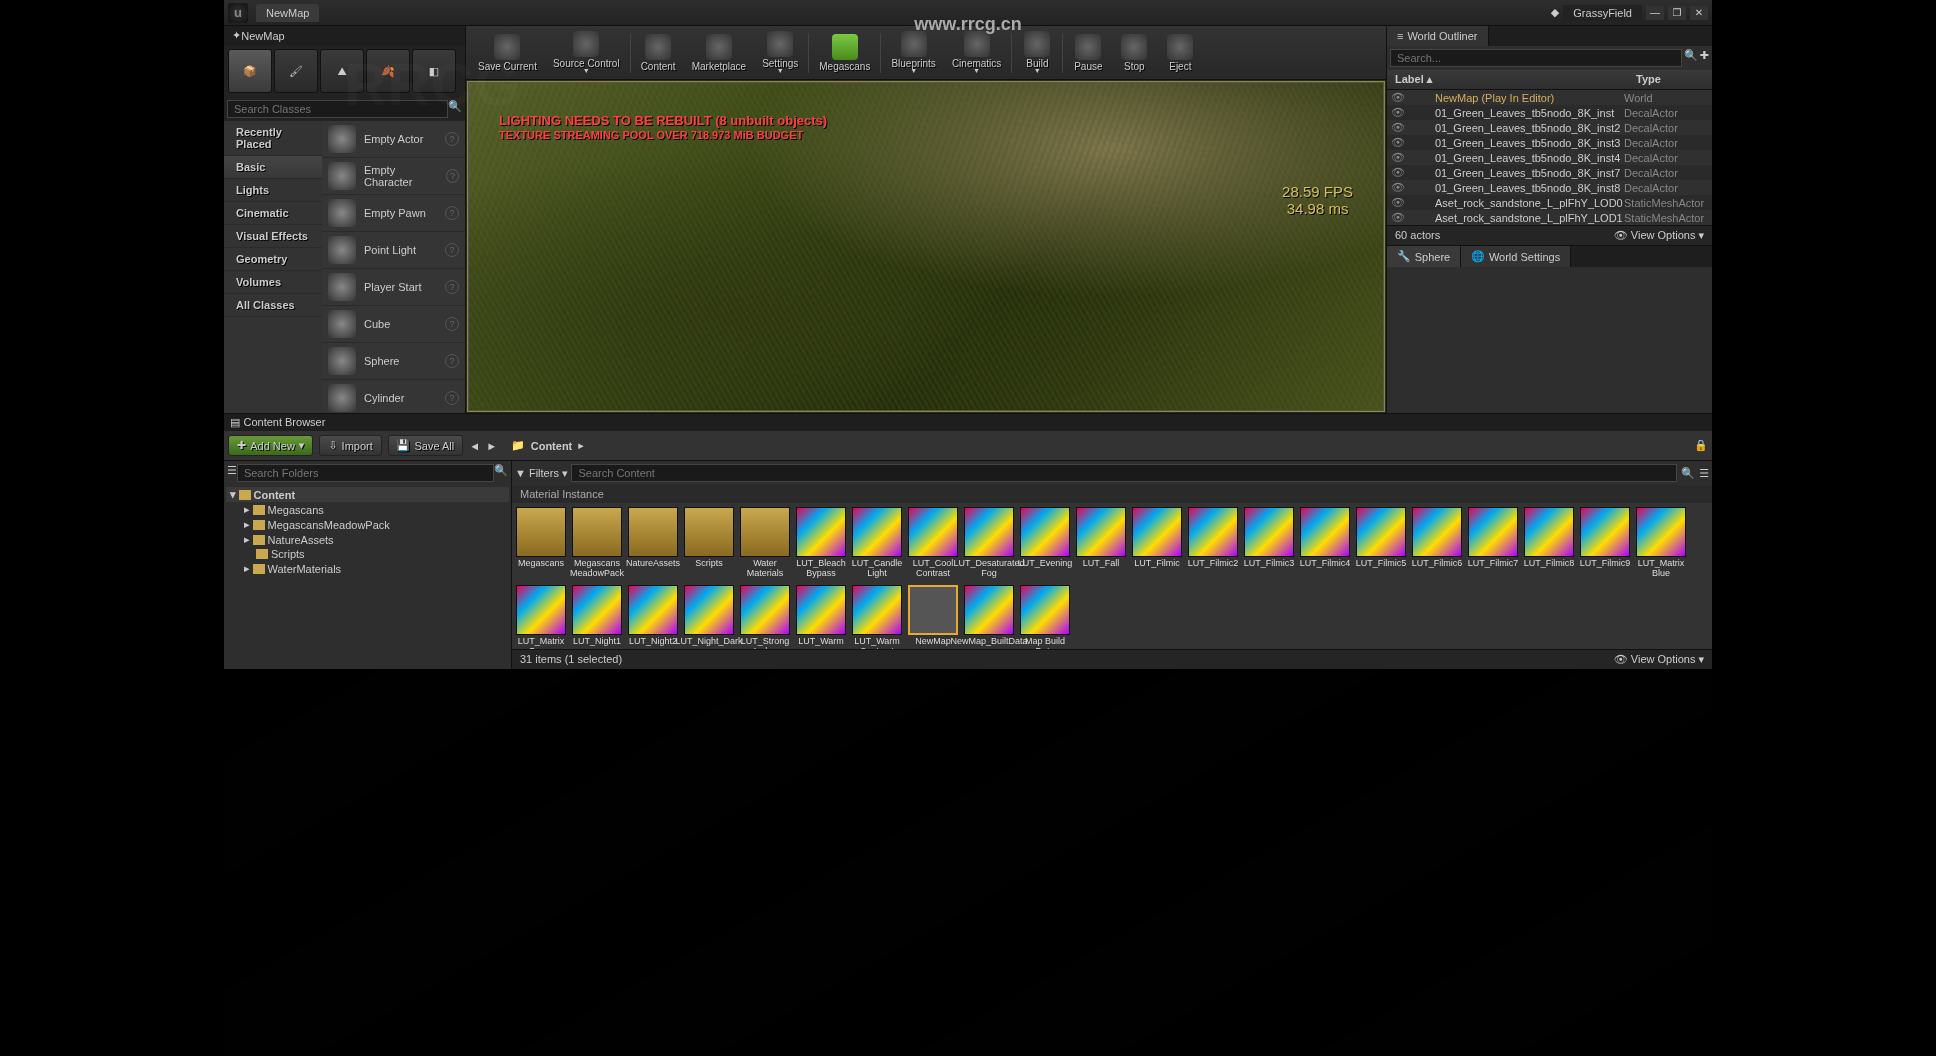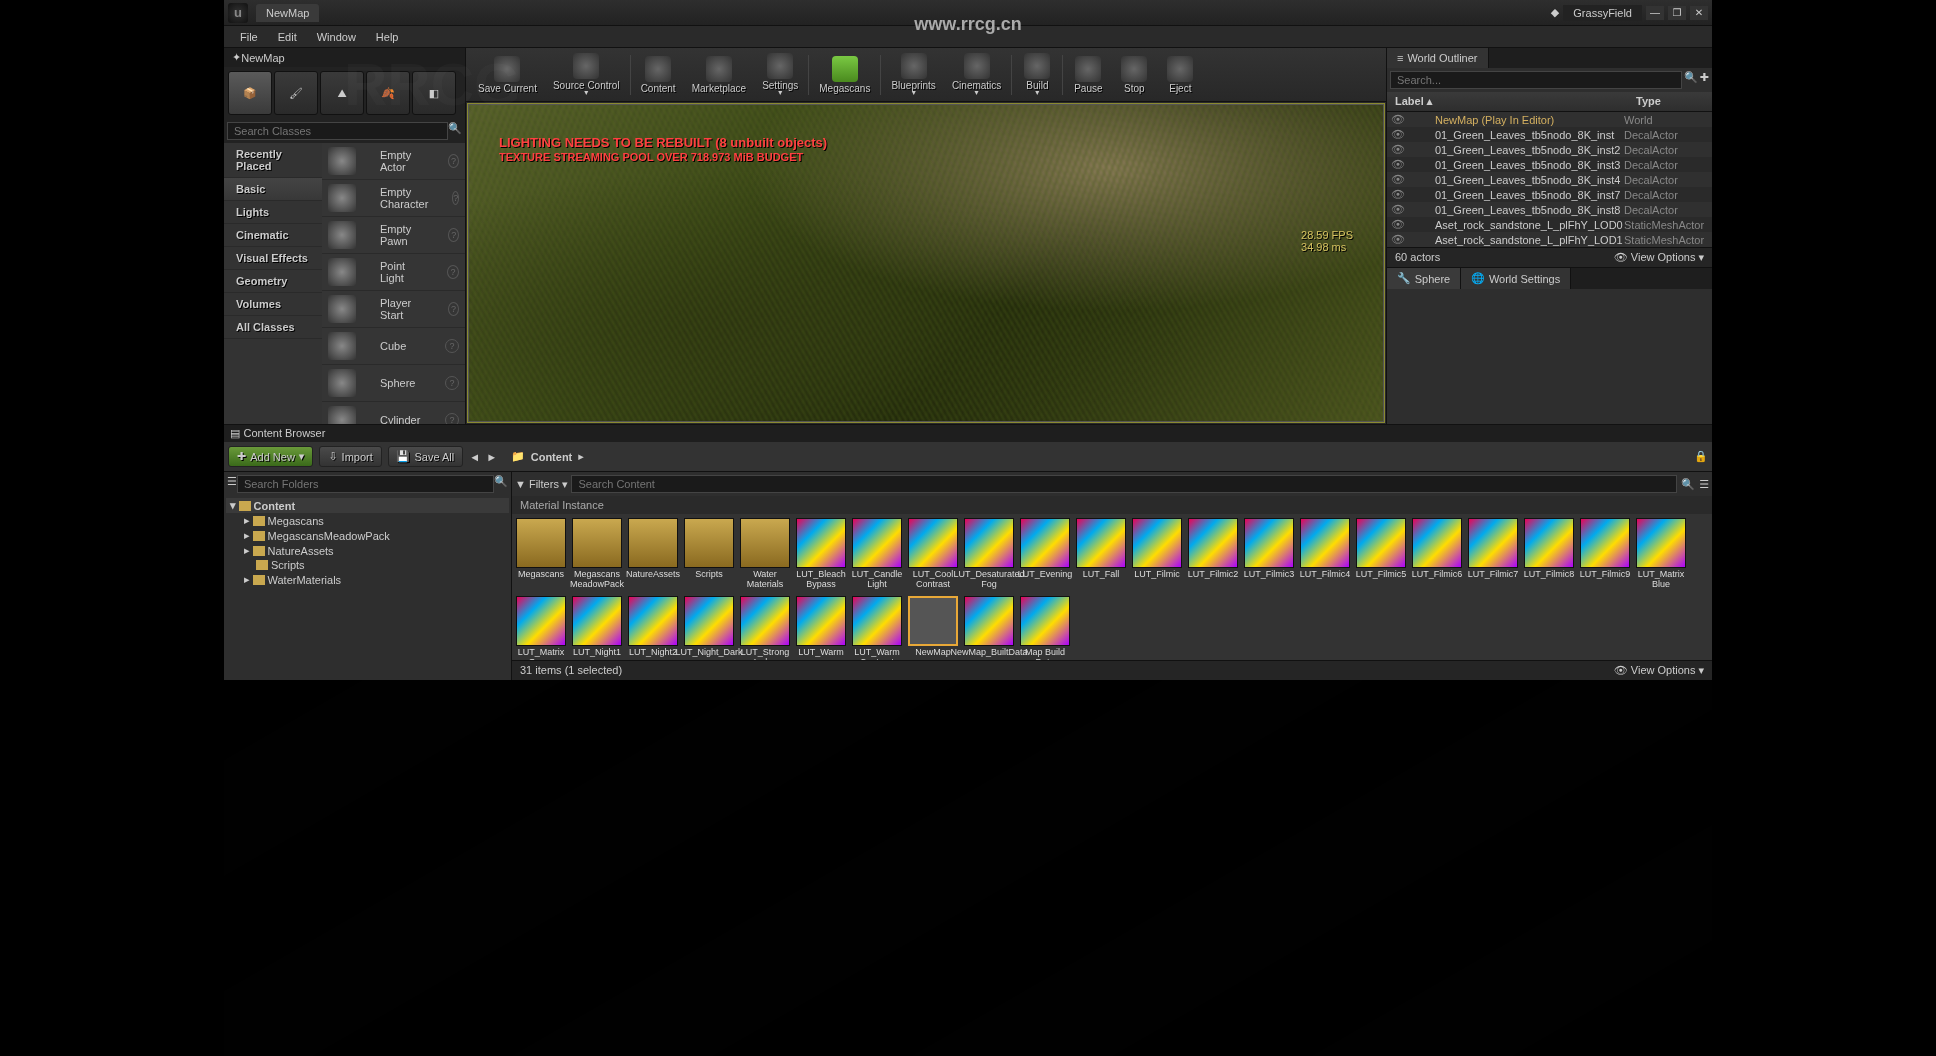--- a/index.html
+++ b/index.html
@@ -35,21 +35,21 @@
 .modes-hdr { background:#1e1e1e; padding:3px 8px; display:flex; align-items:center;}
 .modes-tabs { display:flex; background:#222; padding:4px; gap:2px;}
 .mode-tab { width:44px; height:44px; background:linear-gradient(#3a3a3a,#2a2a2a); border:1px solid #111; border-radius:3px; display:flex; align-items:center; justify-content:center;}
 .mode-tab.active { background:linear-gradient(#5a5a5a,#3a3a3a);}
 .search-row { display:flex; padding:3px; background:#222;}
 .search-row input { flex:1; background:#1a1a1a; border:1px solid #444; color:#aaa; padding:2px 6px; font-size:11px;}
 .cat-list { background:#333;}
 .cat-item { padding:5px 12px; border-bottom:1px solid #2a2a2a; cursor:pointer; font-weight:bold; text-shadow:1px 1px #000;}
 .cat-item.sel { background:linear-gradient(#444,#383838);}
 .place-list { flex:1; overflow:auto; background:#353535;}
-.place-item { display:flex; align-items:center; padding:4px 6px; border-bottom:1px solid #2a2a2a; gap:24px;}
+.place-item { display:flex; align-items:center; padding:4px 6px; border-bottom:1px solid #2a2a2a; gap:8px;}
 .place-thumb { width:28px; height:28px; background:radial-gradient(circle,#888,#333); border-radius:3px; flex-shrink:0;}
 .place-item .info { margin-left:auto; width:14px; height:14px; border:1px solid #555; border-radius:50%; font-size:9px; display:flex; align-items:center; justify-content:center; color:#666;}
 
 
 .center { flex:1; display:flex; flex-direction:column; min-width:0;}
 .toolbar { height:54px; background:linear-gradient(#333,#282828); display:flex; align-items:center; padding:0 4px; gap:0; border-bottom:1px solid #111;}
 .tbtn { display:flex; flex-direction:column; align-items:center; justify-content:center; padding:2px 8px; height:50px; min-width:46px; cursor:pointer; gap:1px;}
 .tbtn .ic { width:26px; height:26px; background:radial-gradient(circle,#666,#333); border-radius:4px;}
 .tbtn .lbl { font-size:10px; text-align:center; text-shadow:1px 1px #000;}
 .tbtn.mega .ic { background:linear-gradient(#7ac943,#4a8a1e);}
@@ -61,21 +61,21 @@
   radial-gradient(ellipse at 70% 20%, #8a7a5a 0%, transparent 40%),
   radial-gradient(ellipse at 30% 70%, #2a3010 0%, transparent 50%),
   linear-gradient(135deg, #5a6030 0%, #3a4518 30%, #1a2008 60%, #4a5020 100%);
   position:relative; overflow:hidden;}
 .vp-img::before { content:""; position:absolute; inset:0; background:
   repeating-linear-gradient(60deg, transparent 0 3px, rgba(90,110,30,.4) 3px 5px),
   repeating-linear-gradient(-70deg, transparent 0 4px, rgba(40,60,10,.3) 4px 6px);
   filter:blur(1px);}
 .vp-overlay1 { position:absolute; left:30px; top:30px; color:#ff4040; font-size:13px; font-weight:bold; text-shadow:1px 1px #000;}
 .vp-overlay2 { position:absolute; left:30px; top:46px; color:#ff4040; font-size:11px; font-weight:bold; text-shadow:1px 1px #000;}
-.vp-stats { position:absolute; right:30px; top:100px; color:#d4c060; font-size:11px; text-align:left; text-shadow:1px 1px #000;margin-top:24px;}
+.vp-stats { position:absolute; right:30px; top:100px; color:#d4c060; font-size:15px; text-align:center; text-shadow:1px 1px #000;}
 
 
 .rightpanel { width:326px; background:#2e2e2e; border-left:1px solid #111; display:flex; flex-direction:column;}
 .panel-tab-row { display:flex; background:#1e1e1e; align-items:center;}
 .panel-tab { padding:4px 10px; background:#333; display:flex; align-items:center; gap:4px; border-right:1px solid #111;}
 .outliner { flex:0 0 210px; display:flex; flex-direction:column; border-bottom:1px solid #111;}
 .out-search { display:flex; padding:3px; gap:2px;}
 .out-search input { flex:1; background:#1a1a1a; border:1px solid #444; padding:2px 6px; color:#aaa; font-size:11px;}
 .out-hdr { display:flex; background:linear-gradient(#3a3a3a,#2e2e2e); border-bottom:1px solid #111;gap:31px;}
 .out-hdr .col1 { flex:1; padding:3px 8px; font-weight:bold;}
@@ -134,26 +134,20 @@
     <div class="tab">NewMap</div>
     <div class="right">
       <span>◆</span>
       <span class="proj">GrassyField</span>
       <div class="winbtn">—</div>
       <div class="winbtn">❐</div>
       <div class="winbtn">✕</div>
     </div>
   </div>
 
-  <div class="menubar">
-    <span>File</span>
-    <span>Edit</span>
-    <span>Window</span>
-    <span>Help</span>
-  </div>
 
   <div class="mainrow">
 
     <div class="leftpanel">
       <div class="modes-hdr">✦ <span>NewMap</span></div>
       <div class="modes-tabs">
         <div class="mode-tab active">📦</div>
         <div class="mode-tab">🖌</div>
         <div class="mode-tab">⛰</div>
         <div class="mode-tab">🍂</div>

